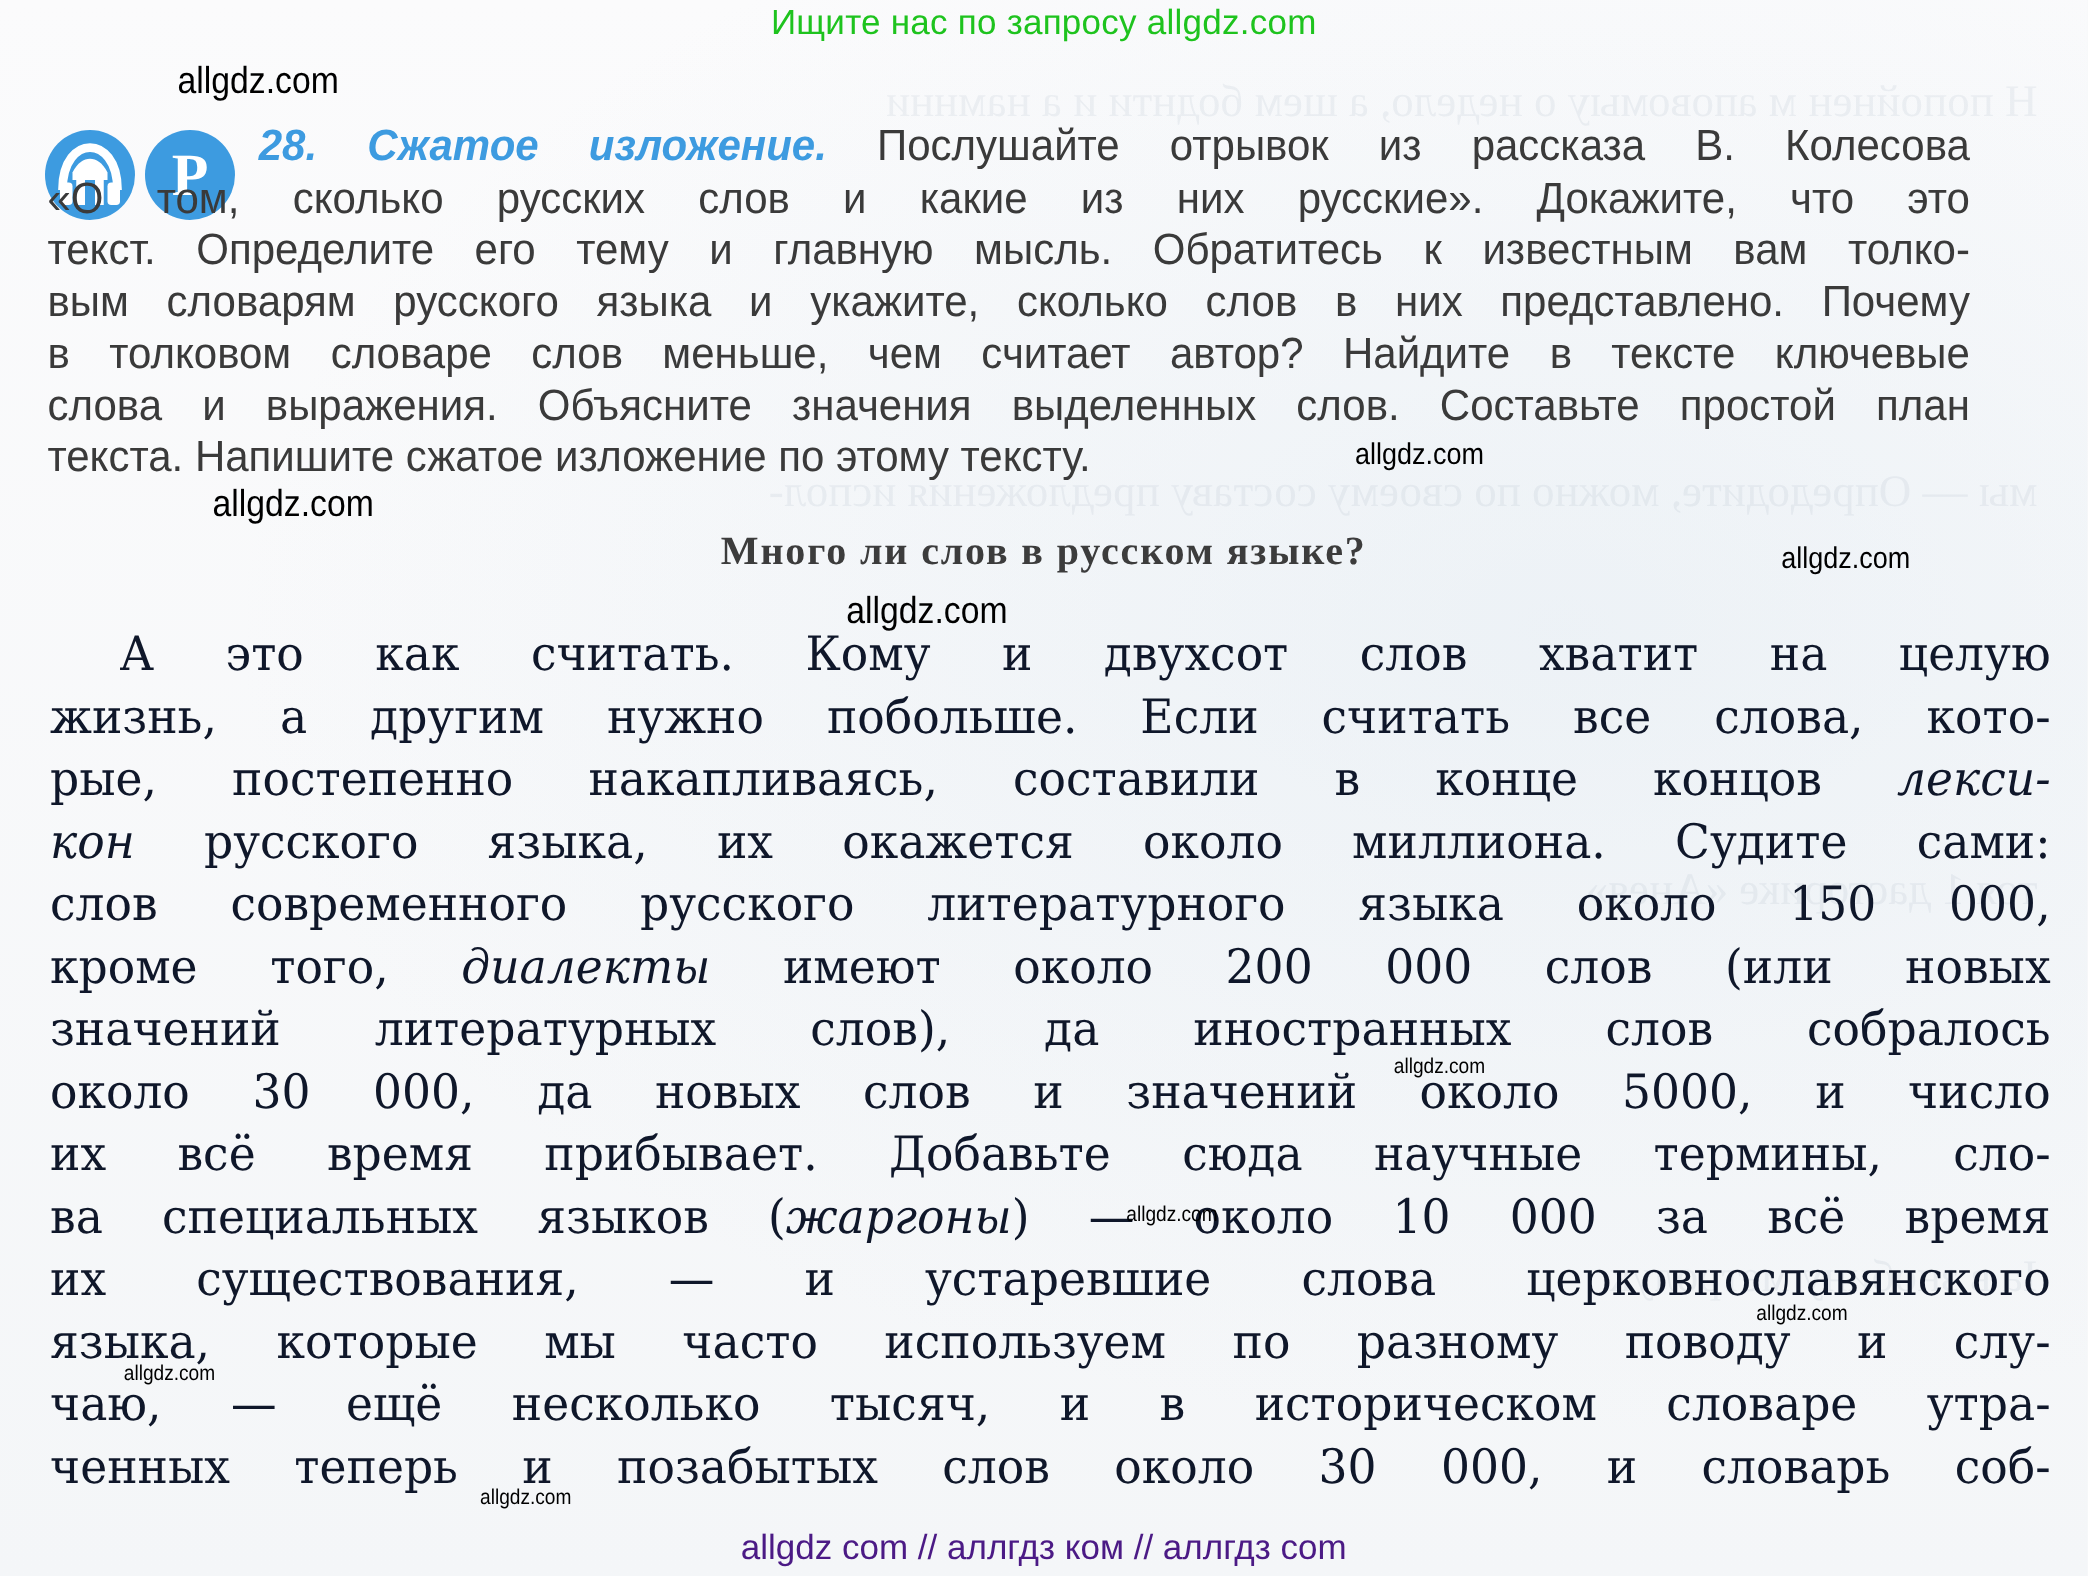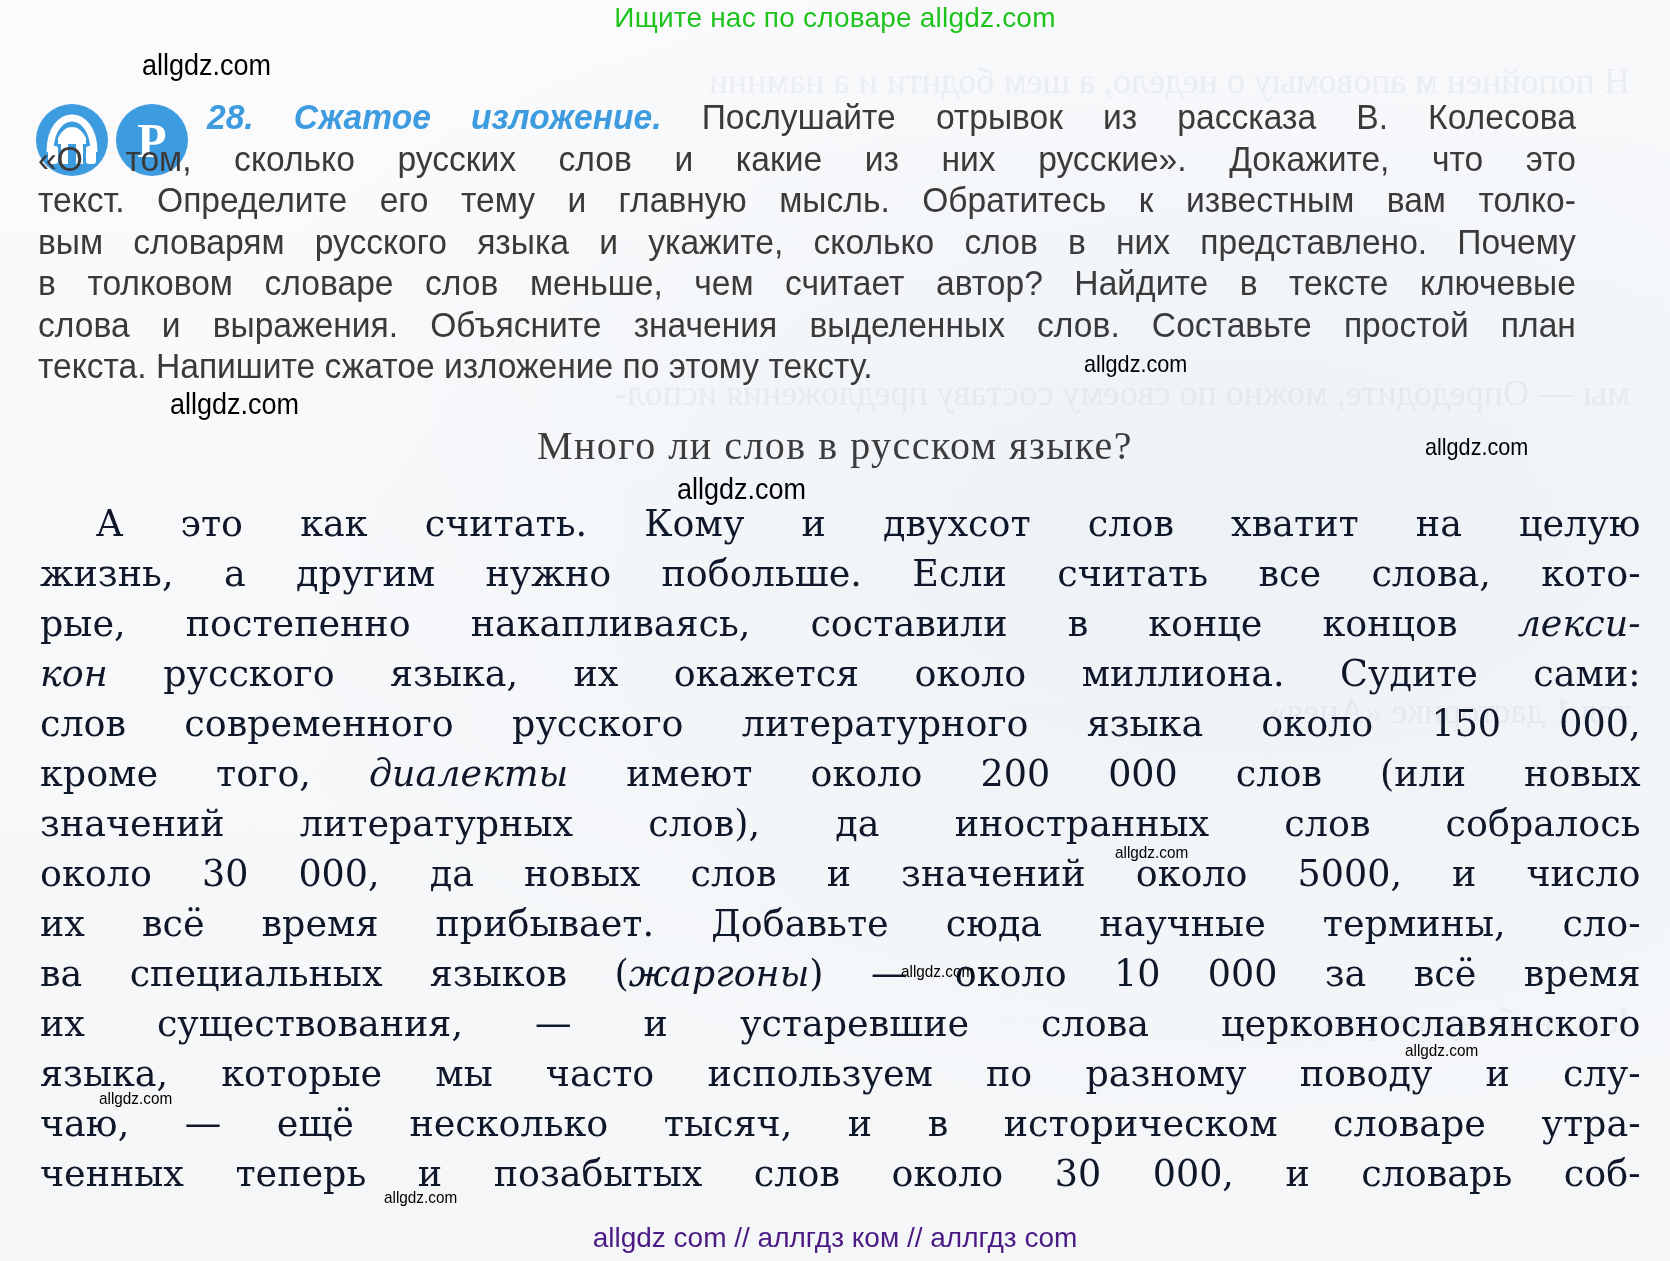--- a/index.html
+++ b/index.html
@@ -112,22 +112,22 @@
       font-style: italic;
     }
 
     .story-title {
       position: absolute;
       top: 422px;
       left: 0;
       width: 1670px;
       text-align: center;
       font-family: "Liberation Serif", serif;
-      font-weight: normal;
-      font-size: 40px;
+      font-weight: bold;
+      font-size: 32px;
       color: #3c3c3c;
       letter-spacing: 1.5px;
     }
 
     .story {
       position: absolute;
       left: 40px;
       top: 498px;
       width: 1600px;
       font-family: "DejaVu Serif", "Liberation Serif", serif;
@@ -165,21 +165,21 @@
 </head>
 <body>
 
 <div class="page-bg"></div>
 
 <div class="bleed" style="top:60px;">Н попойнен м аповомыу о недело, а шем боднти и а намнни</div>
 <div class="bleed" style="top:372px;">мы — Опредодите, можно по своему составу предложения испол-</div>
 <div class="bleed" style="top:690px;">тоя 1 дасторике «Анея»</div>
 <div class="bleed" style="top:1000px;">Iа в знобину метролук</div>
 
-<div class="top-banner">Ищите нас по словаре allgdz.com</div>
+<div class="top-banner">Ищите нас по запросу allgdz.com</div>
 
 <div class="icons">
   <div class="icon-circle">
     <svg width="56" height="52" viewBox="0 0 56 52">
       <path d="M6 38 C6 14 18 4 28 4 C38 4 50 14 50 38" fill="none" stroke="#fff" stroke-width="7"></path>
       <path d="M14 24 C18 16 23 13 28 13 C33 13 38 16 42 24 L42 30 L14 30 Z" fill="#fff"></path>
       <rect x="4" y="32" width="10" height="18" rx="3" fill="#fff"></rect>
       <rect x="42" y="32" width="10" height="18" rx="3" fill="#fff"></rect>
       <rect x="17" y="30" width="7" height="20" fill="#fff"></rect>
       <rect x="32" y="30" width="7" height="20" fill="#fff"></rect>

